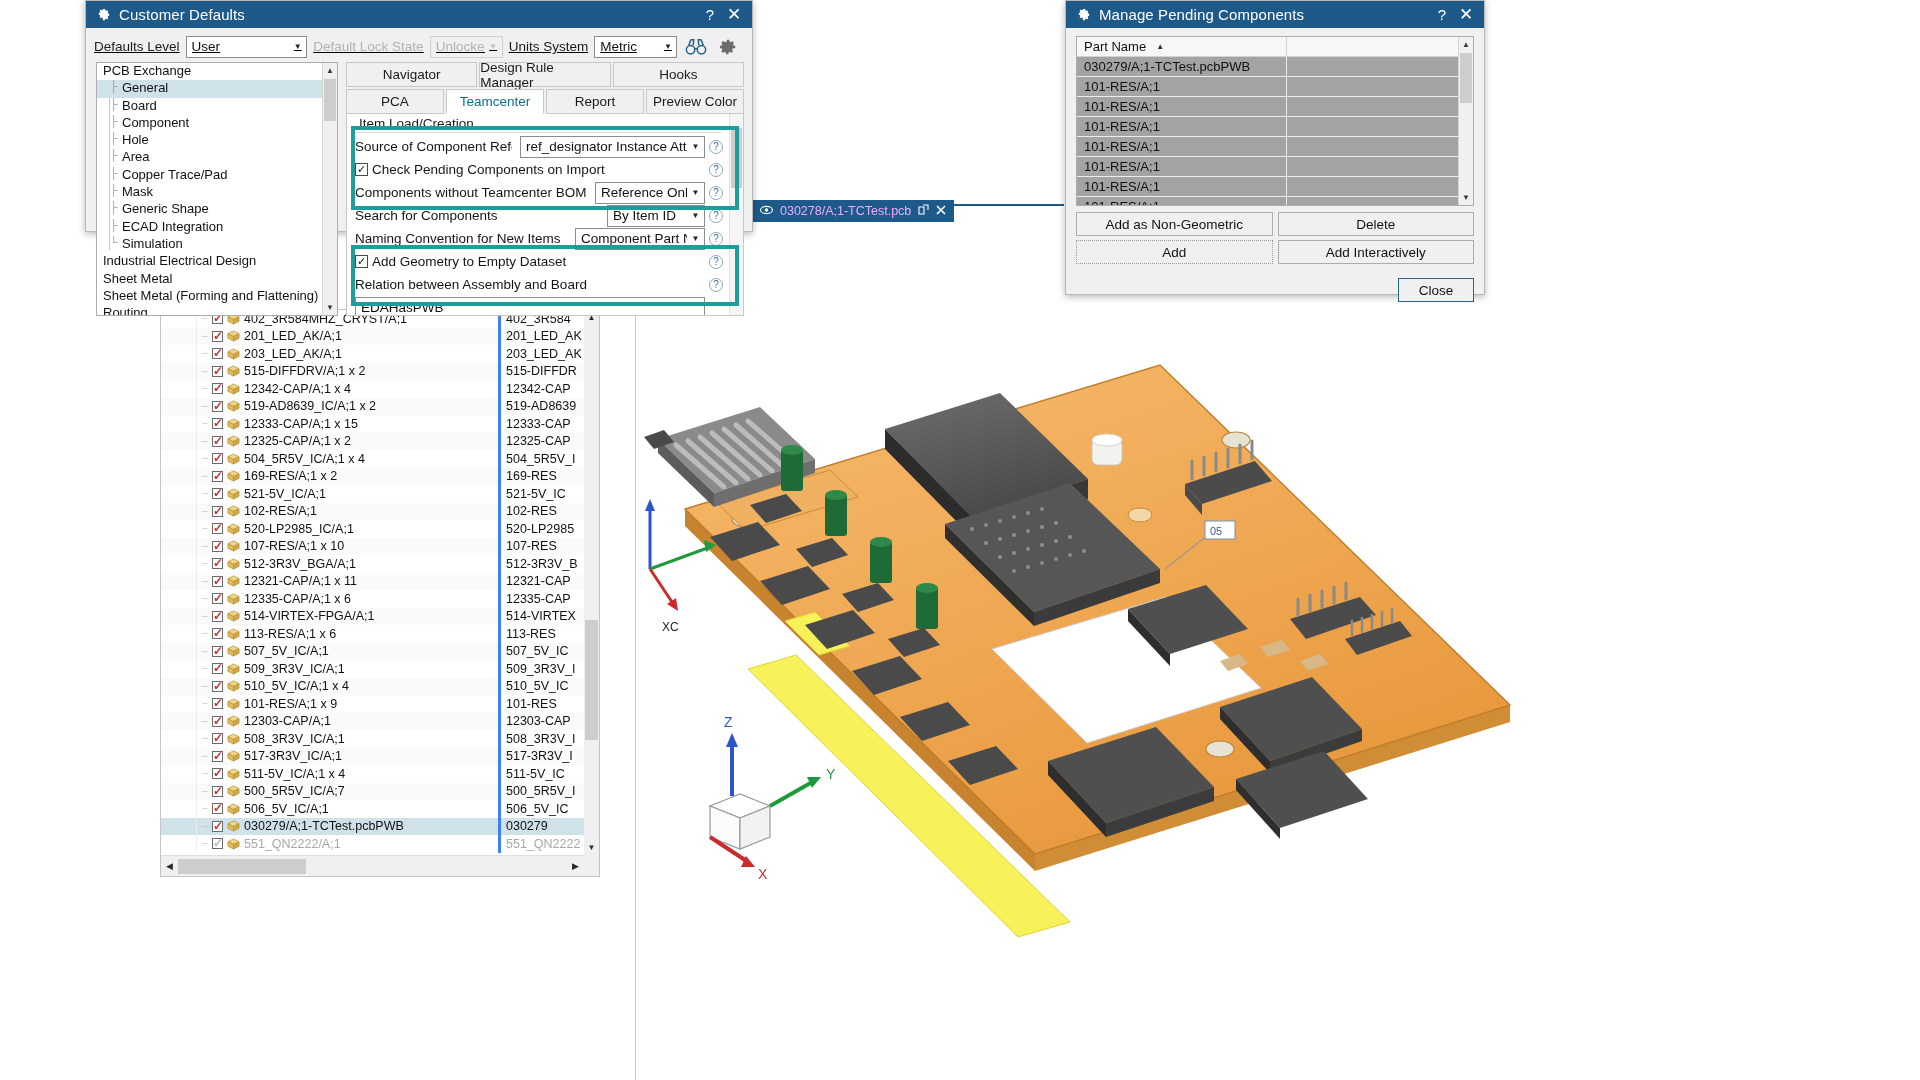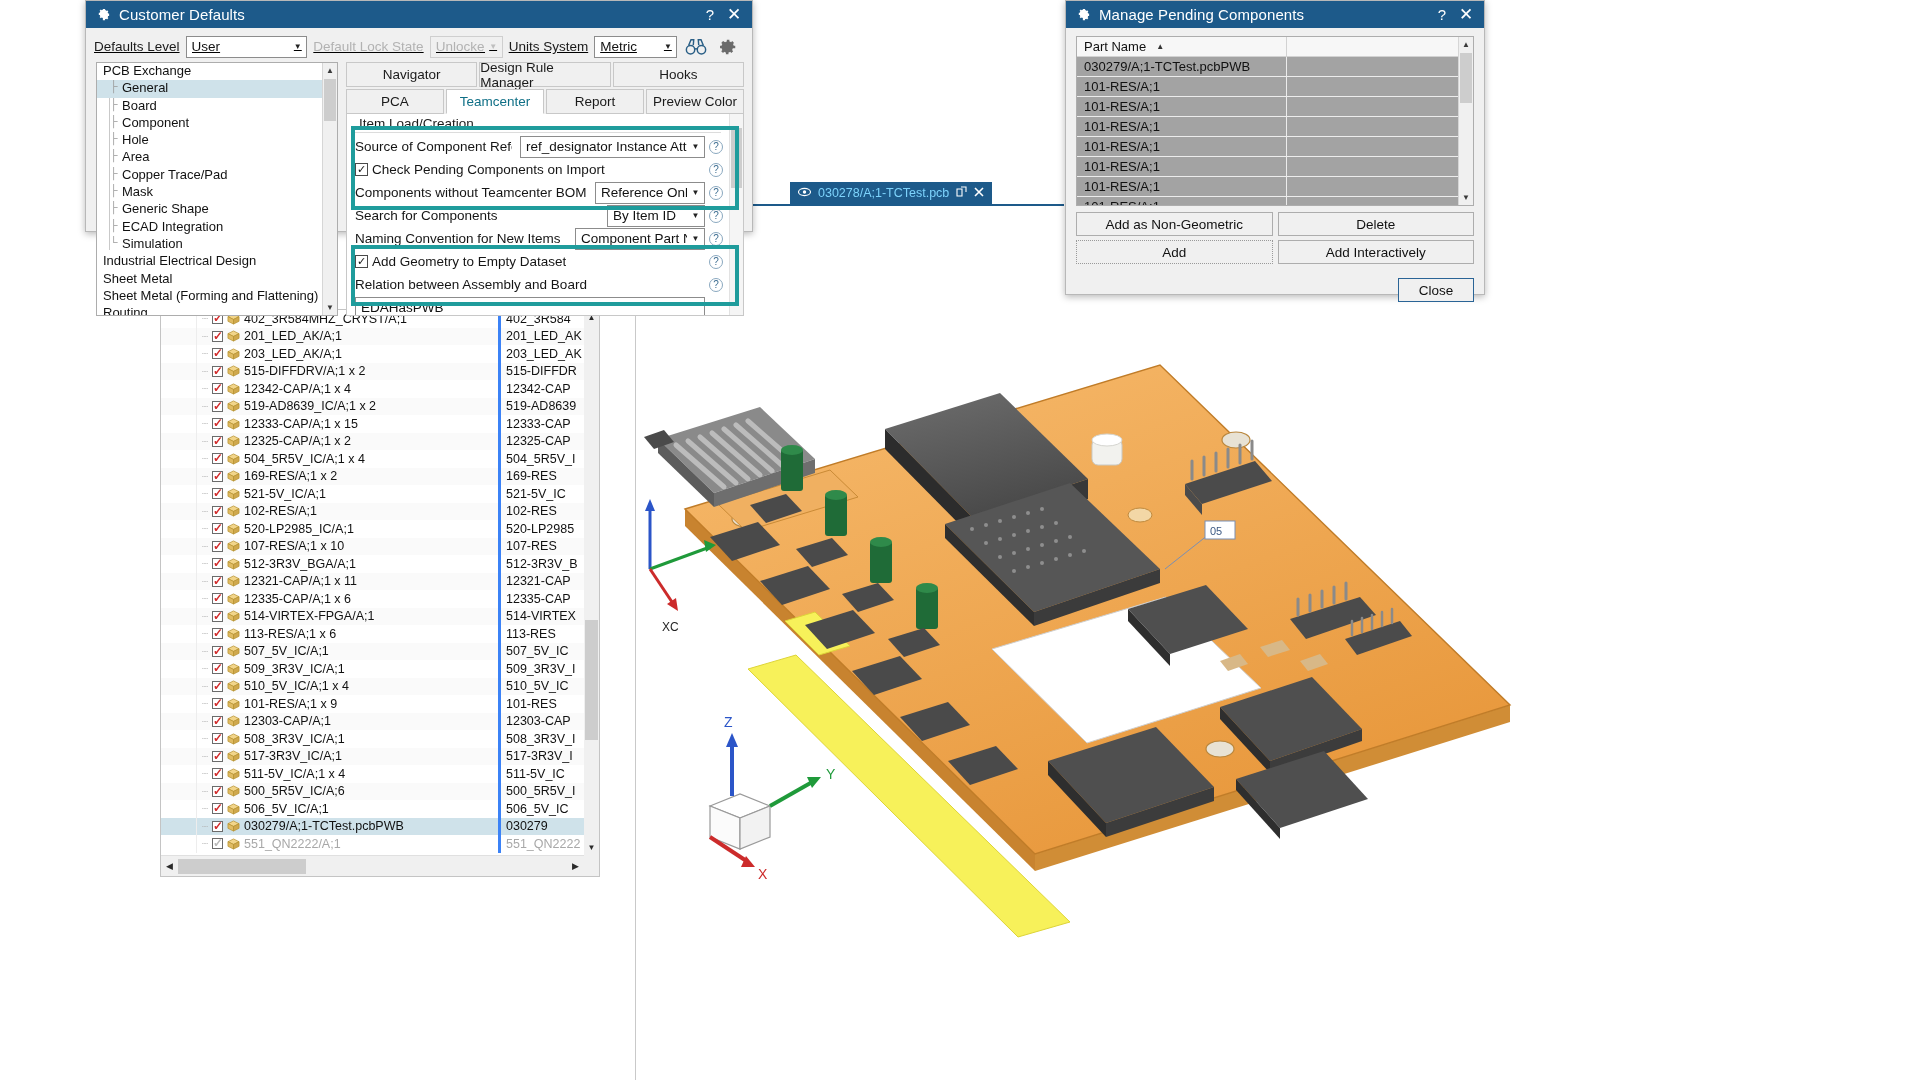--- a/index.html
+++ b/index.html
@@ -234,24 +234,24 @@
   }
   .btn.dotted { border-style: dotted; border-color: #9a9a9a; }
   .mpc-close { display: flex; justify-content: flex-end; margin-top: 14px; }
   .btn.close-btn { flex: none; width: 76px; border-color: #2a6496; }
 
   
   #filetab {
     position: absolute; left: 752px; top: 182px; width: 312px; height: 25px;
   }
   .ftab {
-    position: absolute; left: 0; top: 0; height: 22px;
-    background: #1d5a8a; color: #7dd3fc;
+    position: absolute; left: 0; top: 18px; height: 22px;
+    background: #1d5a8a; color: #f0abfc;
     display: flex; align-items: center; gap: 7px;
-    padding: 0 8px; font-size: 12.5px; margin-left: 38px;
+    padding: 0 8px; font-size: 12.5px;
   }
   .ftab-underline {
     position: absolute; left: 0; right: 0; top: 22px; height: 2px; background: #1d5a8a;
   }
 
   
   #complist {
     position: absolute; left: 160px; top: 309px; width: 440px; height: 568px;
     background: #ffffff; border: 1px solid #c4c4c4;
     overflow: hidden;
@@ -924,21 +924,21 @@
         <div class="cl-row alt">
           <div class="cl-gut"></div>
           <div class="cl-mid">
             <span class="cl-dash">┈</span>
             <span class="cbox"></span>
             <span class="cube"><svg width="13" height="12" viewBox="0 0 14 13">
                 <polygon points="1,4 7,1 13,4 7,7" fill="#f2d58a" stroke="#b7922f" stroke-width="0.8"></polygon>
                 <polygon points="1,4 7,7 7,12 1,9" fill="#e0bb62" stroke="#b7922f" stroke-width="0.8"></polygon>
                 <polygon points="7,7 13,4 13,9 7,12" fill="#cfa84d" stroke="#b7922f" stroke-width="0.8"></polygon>
               </svg></span>
-            <span class="cl-name">500_5R5V_IC/A;6</span>
+            <span class="cl-name">500_5R5V_IC/A;7</span>
           </div>
           <div class="cl-col2">500_5R5V_I</div>
         </div>
         <div class="cl-row">
           <div class="cl-gut"></div>
           <div class="cl-mid">
             <span class="cl-dash">┈</span>
             <span class="cbox"></span>
             <span class="cube"><svg width="13" height="12" viewBox="0 0 14 13">
                 <polygon points="1,4 7,1 13,4 7,7" fill="#f2d58a" stroke="#b7922f" stroke-width="0.8"></polygon>

